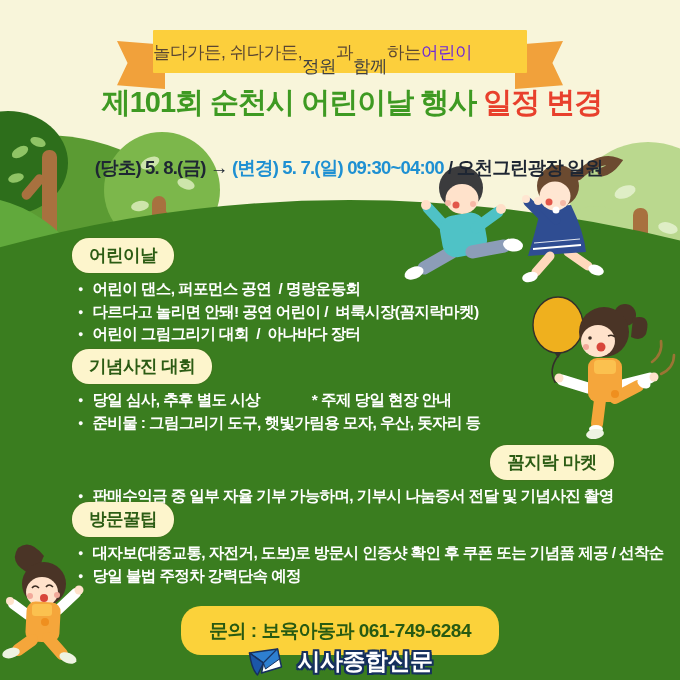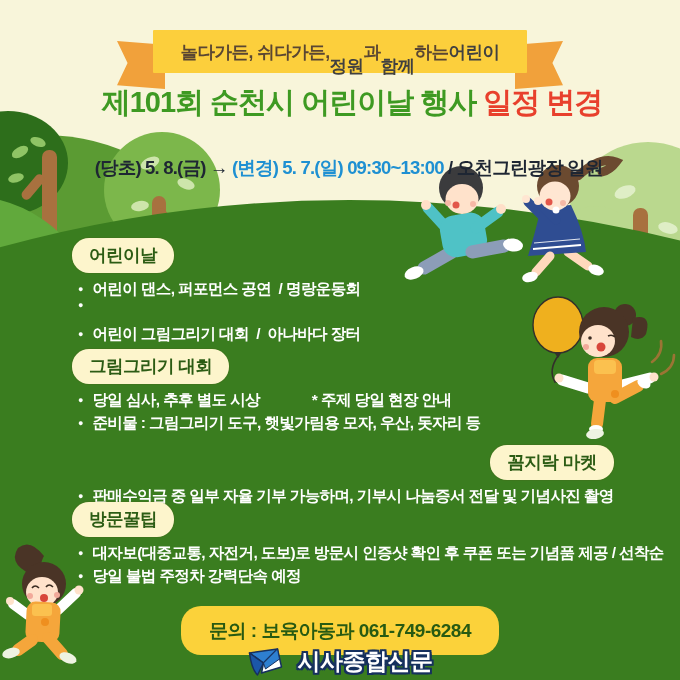--- a/index.html
+++ b/index.html
@@ -9,24 +9,24 @@
     font-family:"Liberation Sans",sans-serif;
   }
   .scene{position:absolute;left:0;top:0;width:680px;height:680px;}
   
   .banner-wrap{position:absolute;left:50%;top:30px;transform:translateX(-50%);width:374px;height:43px;z-index:3;}
   .banner-tail{position:absolute;top:11px;width:48px;height:48px;background:#f1a13b;}
   .banner-tail.left{left:-36px;clip-path:polygon(0 0,100% 8%,100% 100%,0 92%,22% 46%);}
   .banner-tail.right{right:-36px;clip-path:polygon(0 8%,100% 0,78% 46%,100% 92%,0 100%);}
   .banner-body{
     position:absolute;inset:0;background:#fccf3c;border-radius:1px;
-    display:flex;align-items:center;justify-content:center;
-    font-size:17.5px;font-weight:700;letter-spacing:-0.5px;
-  }
-  .c-brown{color:#5a4632;} .c-coral{color:#404040;margin-top:28px;} .c-grn{color:#404040;}
+    display:flex;align-items:center;
+    font-size:17.5px;font-weight:400;letter-spacing:-0.5px;
+  }
+  .c-brown{color:#5a4632;} .c-coral{color:#404040;margin-top:28px;} .c-grn{color:#6d28d9;}
   
   .title{position:absolute;top:83px;left:0;width:100%;text-align:center;
     font-size:29px;font-weight:800;letter-spacing:-1px;z-index:3;padding-left:12px;}
   .title .t-main{color:#3e9a22;} .title .t-hl{color:#e8402c;}
   .schedule{position:absolute;top:133px;left:0;width:100%;text-align:center;
     font-size:18.5px;font-weight:800;letter-spacing:-0.8px;color:#1e2633;z-index:3;white-space:pre;}
   .schedule .s-blue{color:#1e90d2;}
   
   .section{position:absolute;left:72px;z-index:3;}
   .pill{
@@ -198,42 +198,43 @@
         <span class="c-brown">하는 </span>
         <span class="c-grn">어린이</span>
     </div>
   </div>
 
   <div class="title">
     <span class="t-main">제101회 순천시 어린이날 행사 </span><span class="t-hl">일정 변경</span>
   </div>
 
   <div class="schedule">
-    <span>(당초) 5. 8.(금) </span><span>→ </span><span class="s-blue">(변경) 5. 7.(일) 09:30~13:00</span><span> / 오천그린광장 일원</span>
+    <span>(당초) 5. 8.(금) </span><span>→ </span><span class="s-blue">(변경) 5. 7.(일) 09:30~04:00</span><span> / 오천그린광장 일원</span>
   </div>
 
   <div class="section" id="sec-program">
     <span class="pill">어린이날</span>
     <div class="bullets">
       <div class="bullet-row">
           <span class="dot">●</span>
           <span class="bullet-text">어린이 댄스, 퍼포먼스 공연  / 명랑운동회</span>
         </div>
       <div class="bullet-row">
           <span class="dot">●</span>
+          <span class="bullet-text">다르다고 놀리면 안돼! 공연 어린이 /  벼룩시장(꼼지락마켓)</span>
         </div>
       <div class="bullet-row">
           <span class="dot">●</span>
           <span class="bullet-text">어린이 그림그리기 대회  /  아나바다 장터</span>
         </div>
     </div>
   </div>
 
   <div class="section" id="sec-drawing">
-    <span class="pill">그림그리기 대회</span>
+    <span class="pill">기념사진 대회</span>
     <div class="bullets">
       <div class="bullet-row">
           <span class="dot">●</span>
           <span class="bullet-text">당일 심사, 추후 별도 시상              * 주제 당일 현장 안내</span>
         </div>
       <div class="bullet-row">
           <span class="dot">●</span>
           <span class="bullet-text">준비물 : 그림그리기 도구, 햇빛가림용 모자, 우산, 돗자리 등</span>
         </div>
     </div>

